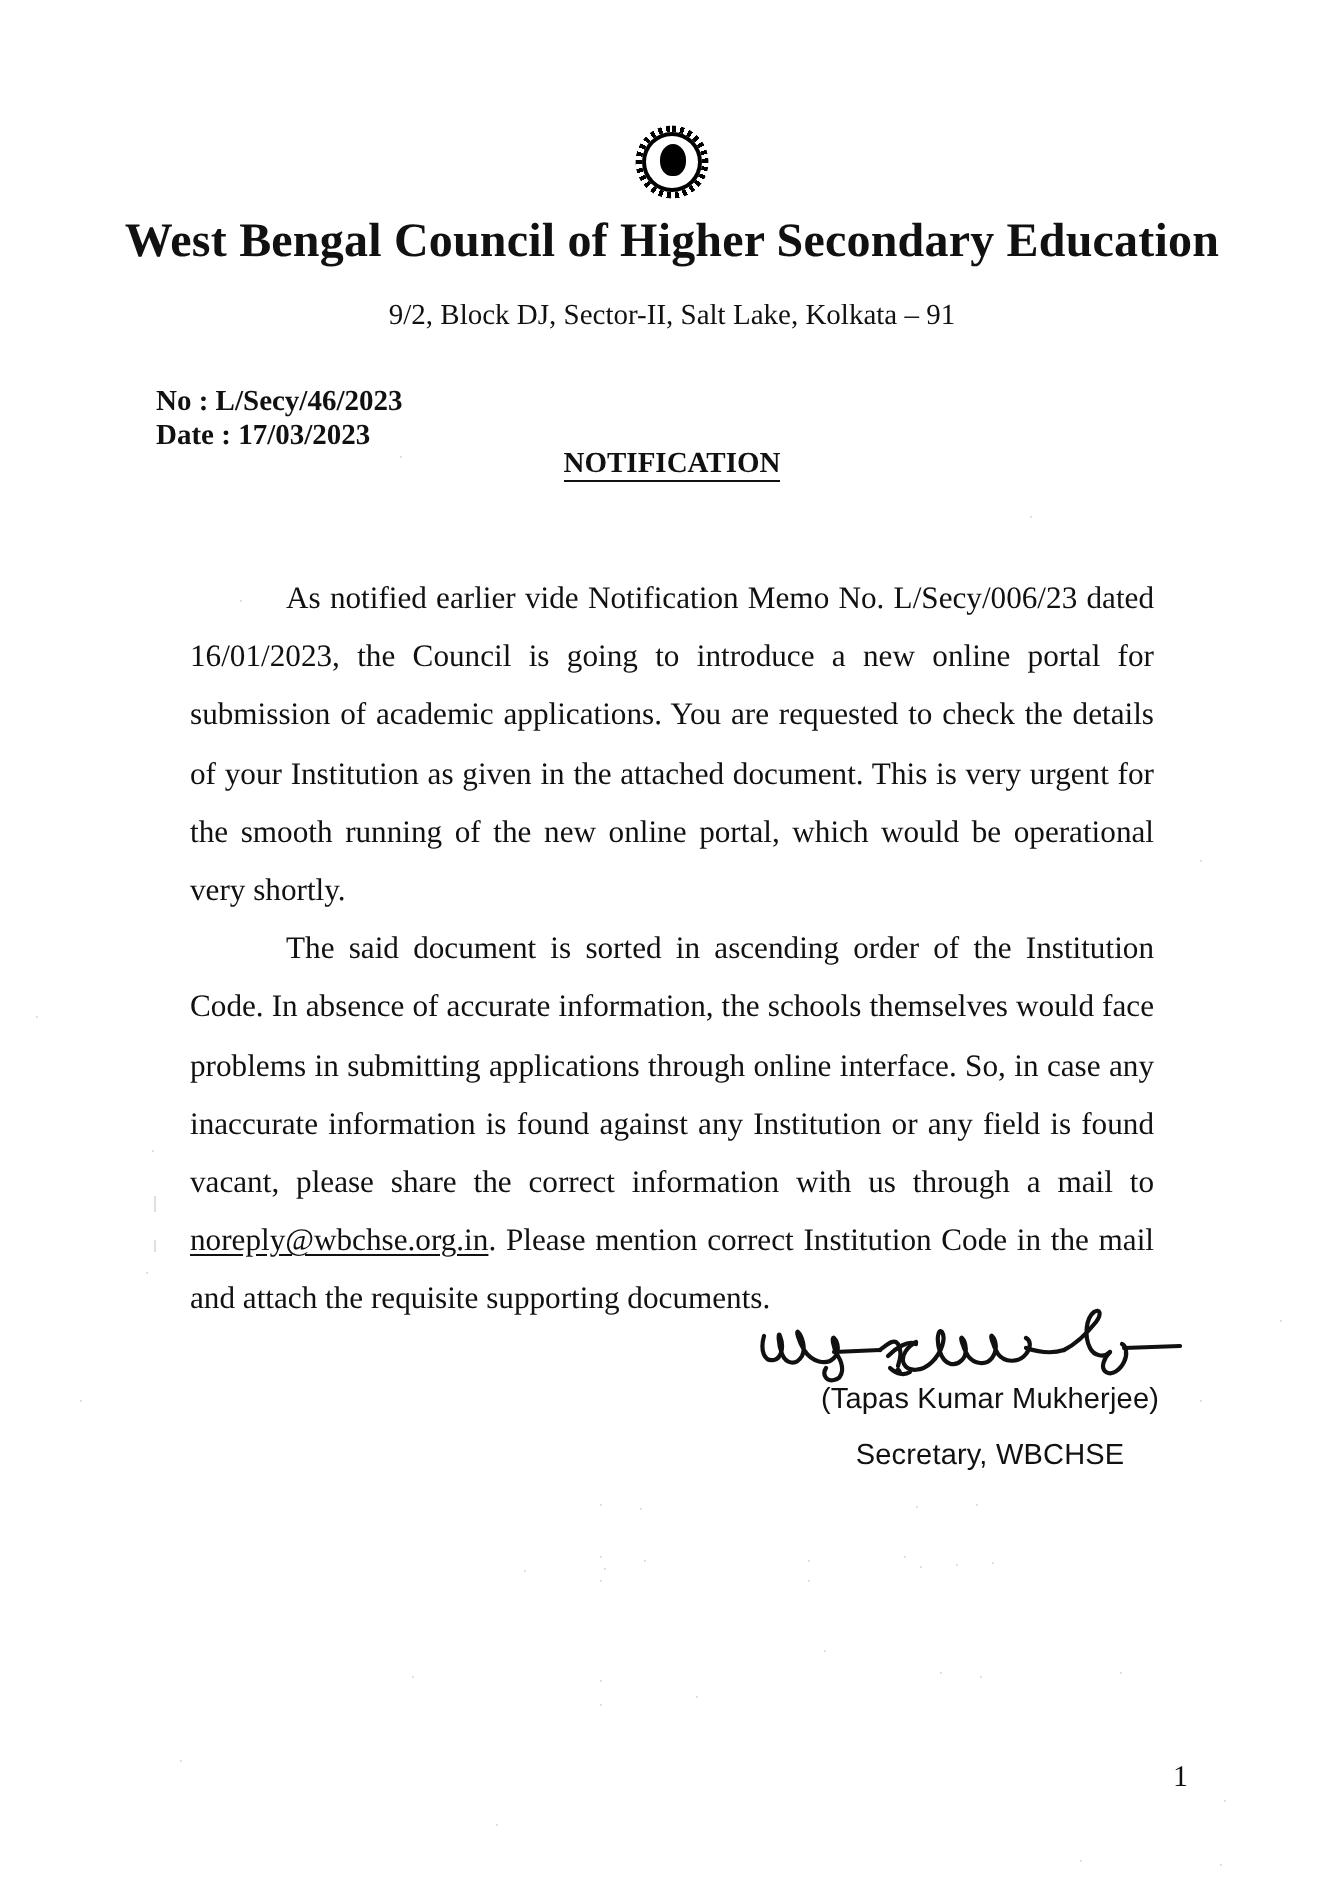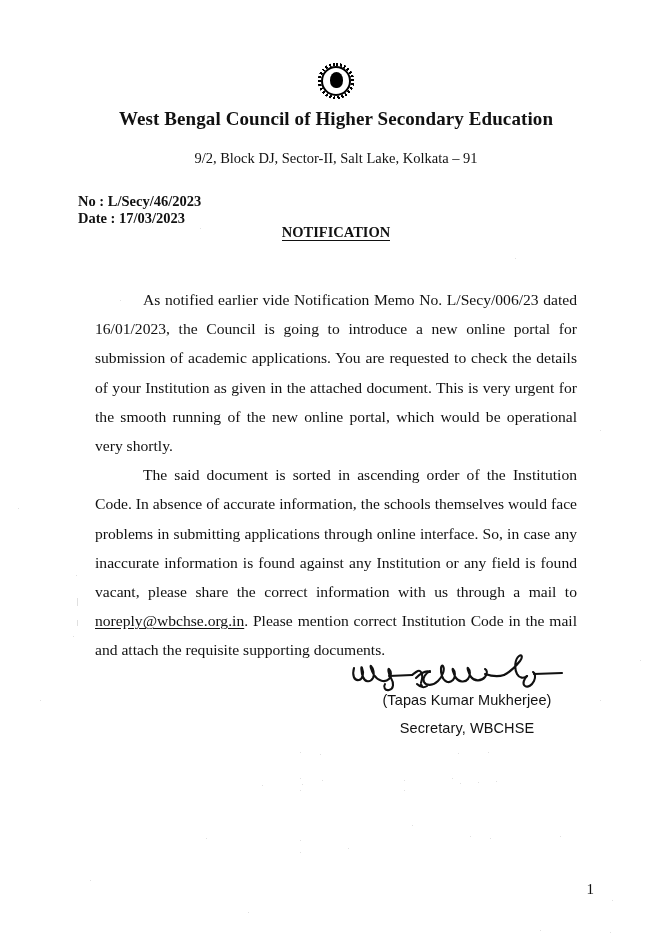--- a/index.html
+++ b/index.html
@@ -76,21 +76,21 @@
     border-radius: 50% 50% 45% 45%;
     background: #000;
   }
 
   .org-title {
     position: absolute;
     left: 0;
     right: 0;
     top: 108px;
     text-align: center;
-    font-size: 19px;
+    font-size: 24px;
     font-weight: bold;
     letter-spacing: 0.1px;
   }
   .org-sub {
     position: absolute;
     left: 0;
     right: 0;
     top: 131px;
     text-align: center;
     font-size: 17px;
@@ -157,21 +157,21 @@
     text-indent: 48px;
   }
   .mail-link {
     text-decoration: underline;
     text-underline-offset: 1.5px;
   }
 
   
   .sig-area {
     position: absolute;
-    left: 342px;
+    left: 370px;
     top: 648px;
     width: 250px;
   }
   .sig-svg {
     display: block;
     width: 232px;
     height: 46px;
     margin-left: 6px;
   }
   .sig-name {

